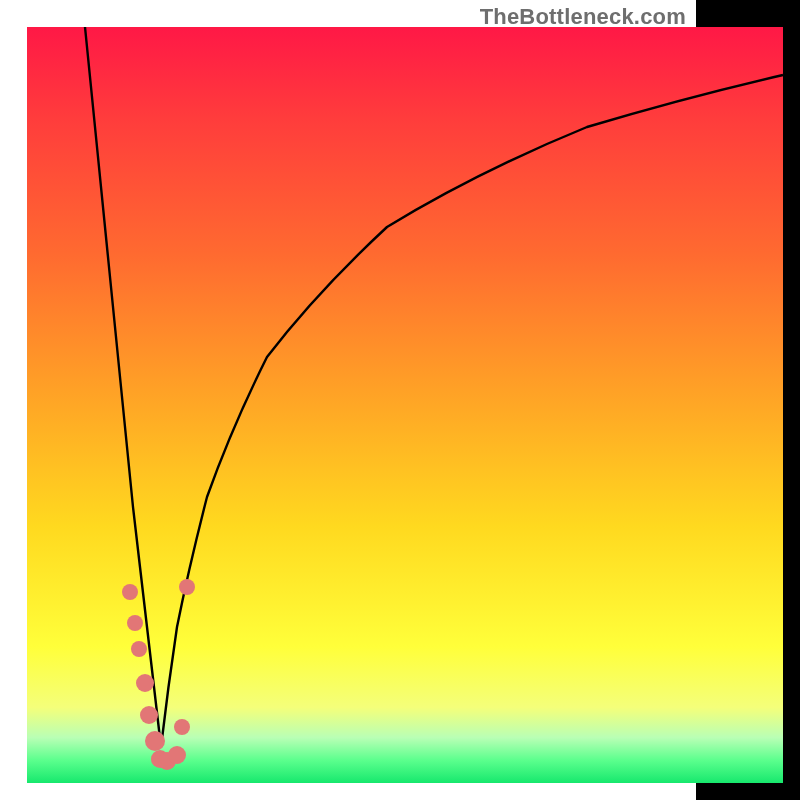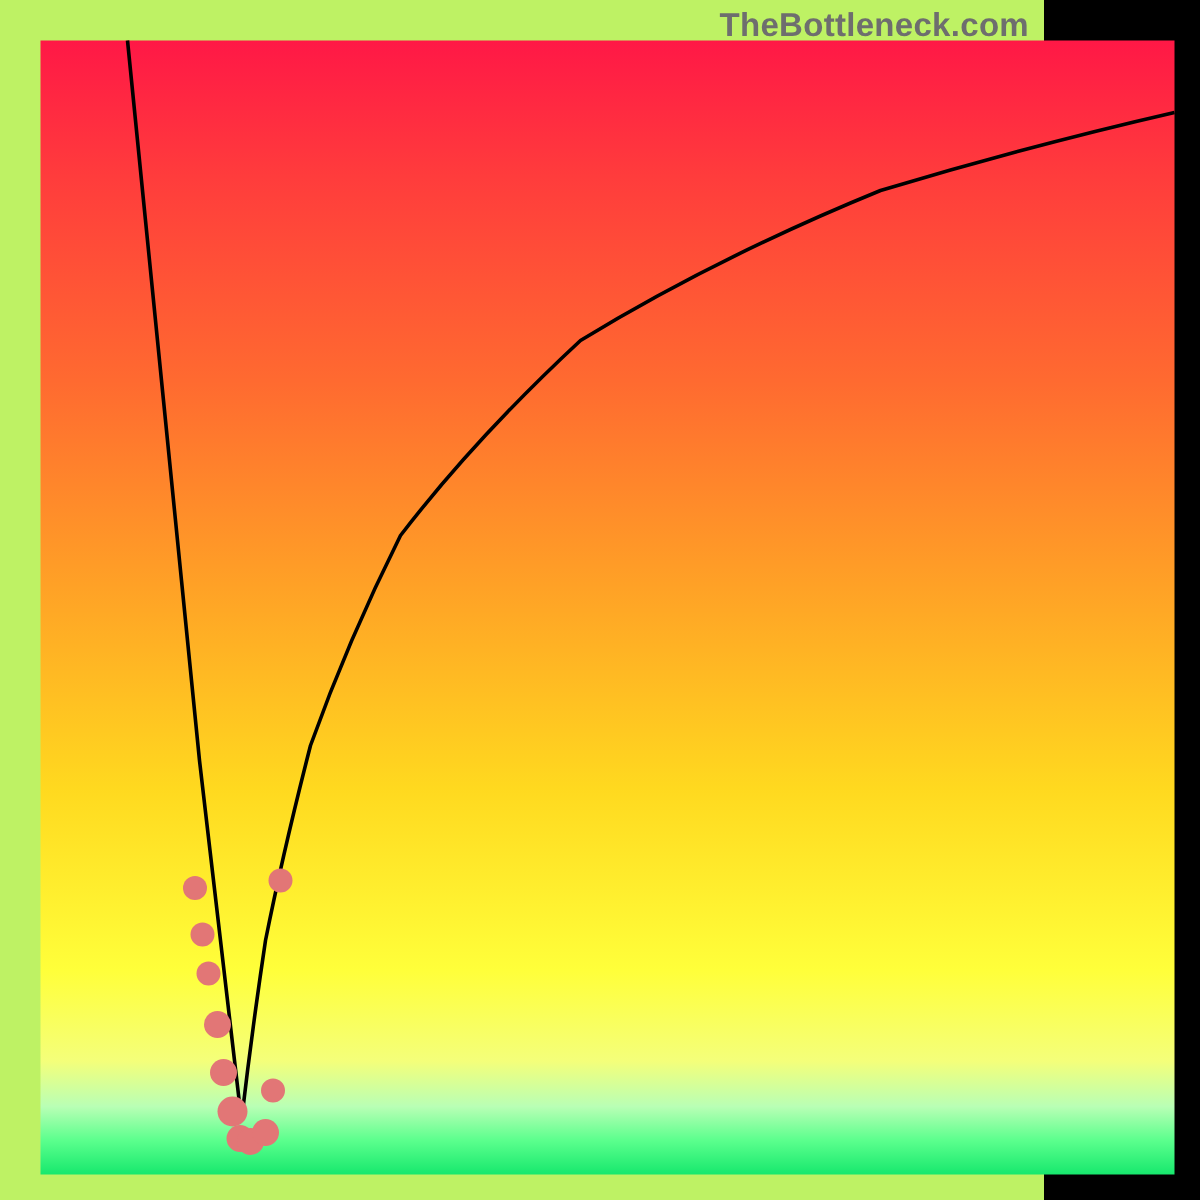--- a/index.html
+++ b/index.html
@@ -10,21 +10,21 @@
     overflow: hidden;
     background: #000;
     font-family: Arial, Helvetica, sans-serif;
   }
   .frame {
     position: absolute;
     left: 0;
     top: 0;
     width: 696px;
     height: 800px;
-    background: #bef264;
+    background: #ffffff;
   }
   .plot {
     position: absolute;
     left: 27px;
     top: 27px;
     width: 756px;
     height: 756px;
     
     background: linear-gradient(
       to bottom,

